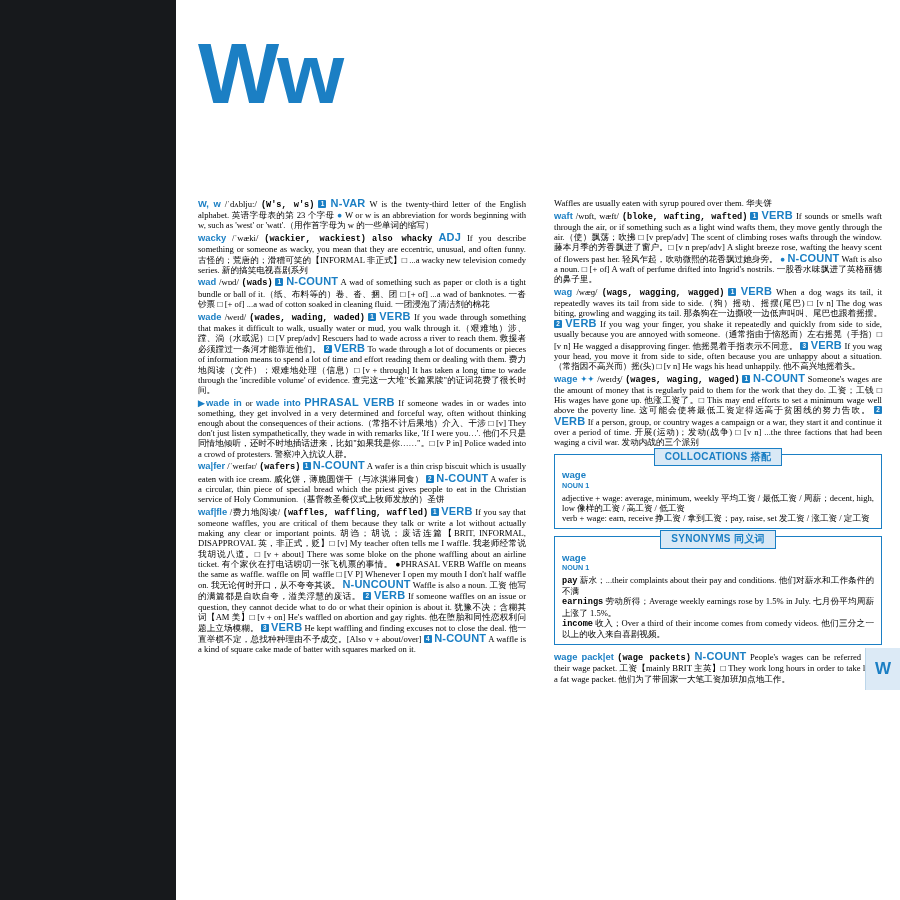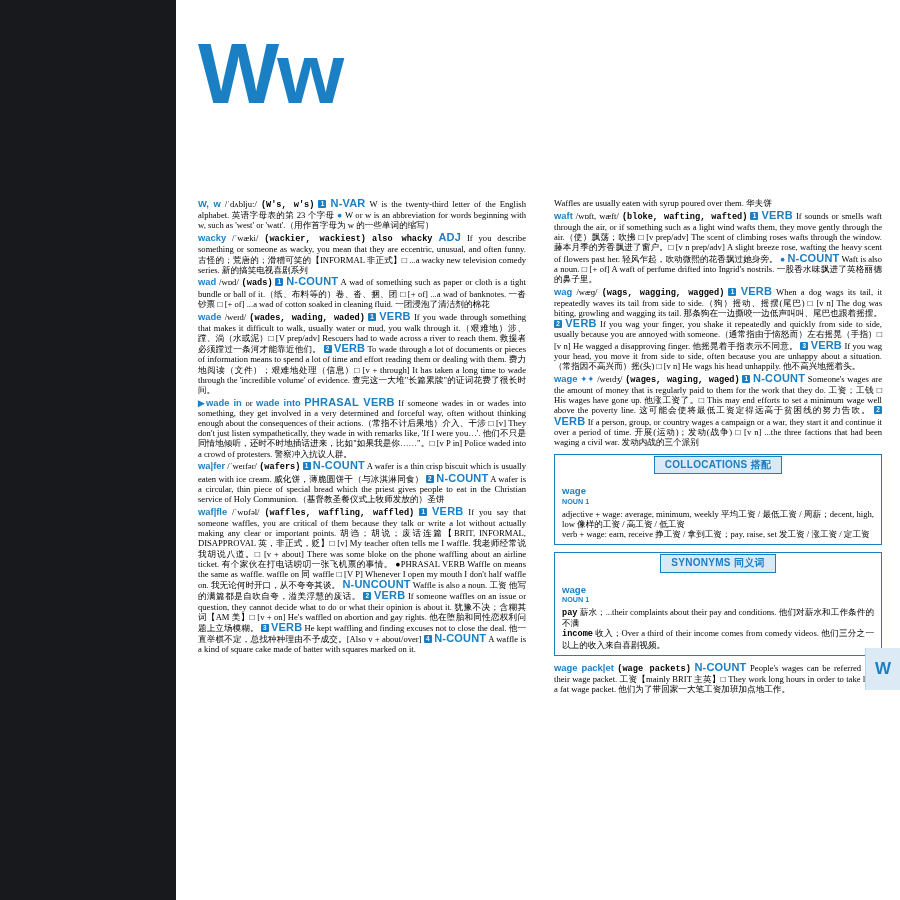--- a/index.html
+++ b/index.html
@@ -100,21 +100,21 @@
   .box {
     border: 1.2px solid #1b7fc4;
     margin: 7px 0 6px 0;
     padding: 0 0 5px 0;
     position: relative;
     background: #fff;
   }
   .box-title {
     position: relative;
     top: -7px;
-    margin: 8px auto;
+    margin: 0 auto;
     display: block;
     width: fit-content;
     background: #d9e9f6;
     border: 1.2px solid #1b7fc4;
     color: #1b7fc4;
     font-family: "Liberation Sans", sans-serif;
     font-weight: bold;
     font-size: 10px;
     padding: 3px 10px;
     letter-spacing: 0.3px;
@@ -231,21 +231,21 @@
           <span class="num">1</span>
           <span class="sc">N-COUNT</span>
           <span>A wafer is a thin crisp biscuit which is usually eaten with ice cream. 威化饼，薄脆圆饼干（与冰淇淋同食）</span>
           <span class="num">2</span>
           <span class="sc">N-COUNT</span>
           <span>A wafer is a circular, thin piece of special bread which the priest gives people to eat in the Christian service of Holy Communion.（基督教圣餐仪式上牧师发放的）圣饼</span>
         </p>
 
         <p class="entry">
           <span class="hw">waf|fle</span>
-          <span class="ipa">/ˈwɒfəl/</span>
+          <span class="ipa">/费力地阅读/</span>
           <span class="blk-b">(waffles, waffling, waffled)</span>
           <span class="num">1</span>
           <span class="sc">VERB</span>
           <span>If you say that someone waffles, you are critical of them because they talk or write a lot without actually making any clear or important points. 胡诌；胡说；废话连篇【BRIT, INFORMAL, DISAPPROVAL 英，非正式，贬】□ [v] My teacher often tells me I waffle. 我老师经常说我胡说八道。□ [v + about] There was some bloke on the phone waffling about an airline ticket. 有个家伙在打电话唠叨一张飞机票的事情。</span>
           <span>●PHRASAL VERB Waffle on means the same as waffle. waffle on 同 waffle □ [V P] Whenever I open my mouth I don't half waffle on. 我无论何时开口，从不夸夸其谈。</span>
           <span class="sc">N-UNCOUNT</span>
           <span>Waffle is also a noun. 工资 他写的满篇都是自吹自夸，溢美浮慧的废话。</span>
           <span class="num">2</span>
           <span class="sc">VERB</span>
           <span>If someone waffles on an issue or question, they cannot decide what to do or what their opinion is about it. 犹豫不决；含糊其词【AM 美】□ [v + on] He's waffled on abortion and gay rights. 他在堕胎和同性恋权利问题上立场模糊。</span>
@@ -316,20 +316,24 @@
         <div class="box">
           <span class="box-title">SYNONYMS 同义词</span>
           <div class="box-body">
             <span class="box-hw">wage</span>
             <span class="box-pos"><span>NOUN 1</span></span>
             <div>
               <span class="blk-b">pay</span>
               <span>薪水；...their complaints about their pay and conditions. 他们对薪水和工作条件的不满</span>
             </div>
             <div>
+              <span class="blk-b">earnings</span>
+              <span>劳动所得；Average weekly earnings rose by 1.5% in July. 七月份平均周薪上涨了 1.5%。</span>
+            </div>
+            <div>
               <span class="blk-b">income</span>
               <span>收入；Over a third of their income comes from comedy videos. 他们三分之一以上的收入来自喜剧视频。</span>
             </div>
           </div>
         </div>
 
         <p class="entry">
           <span class="hw">wage pack|et</span>
           <span class="blk-b">(wage packets)</span>
           <span class="sc">N-COUNT</span>

